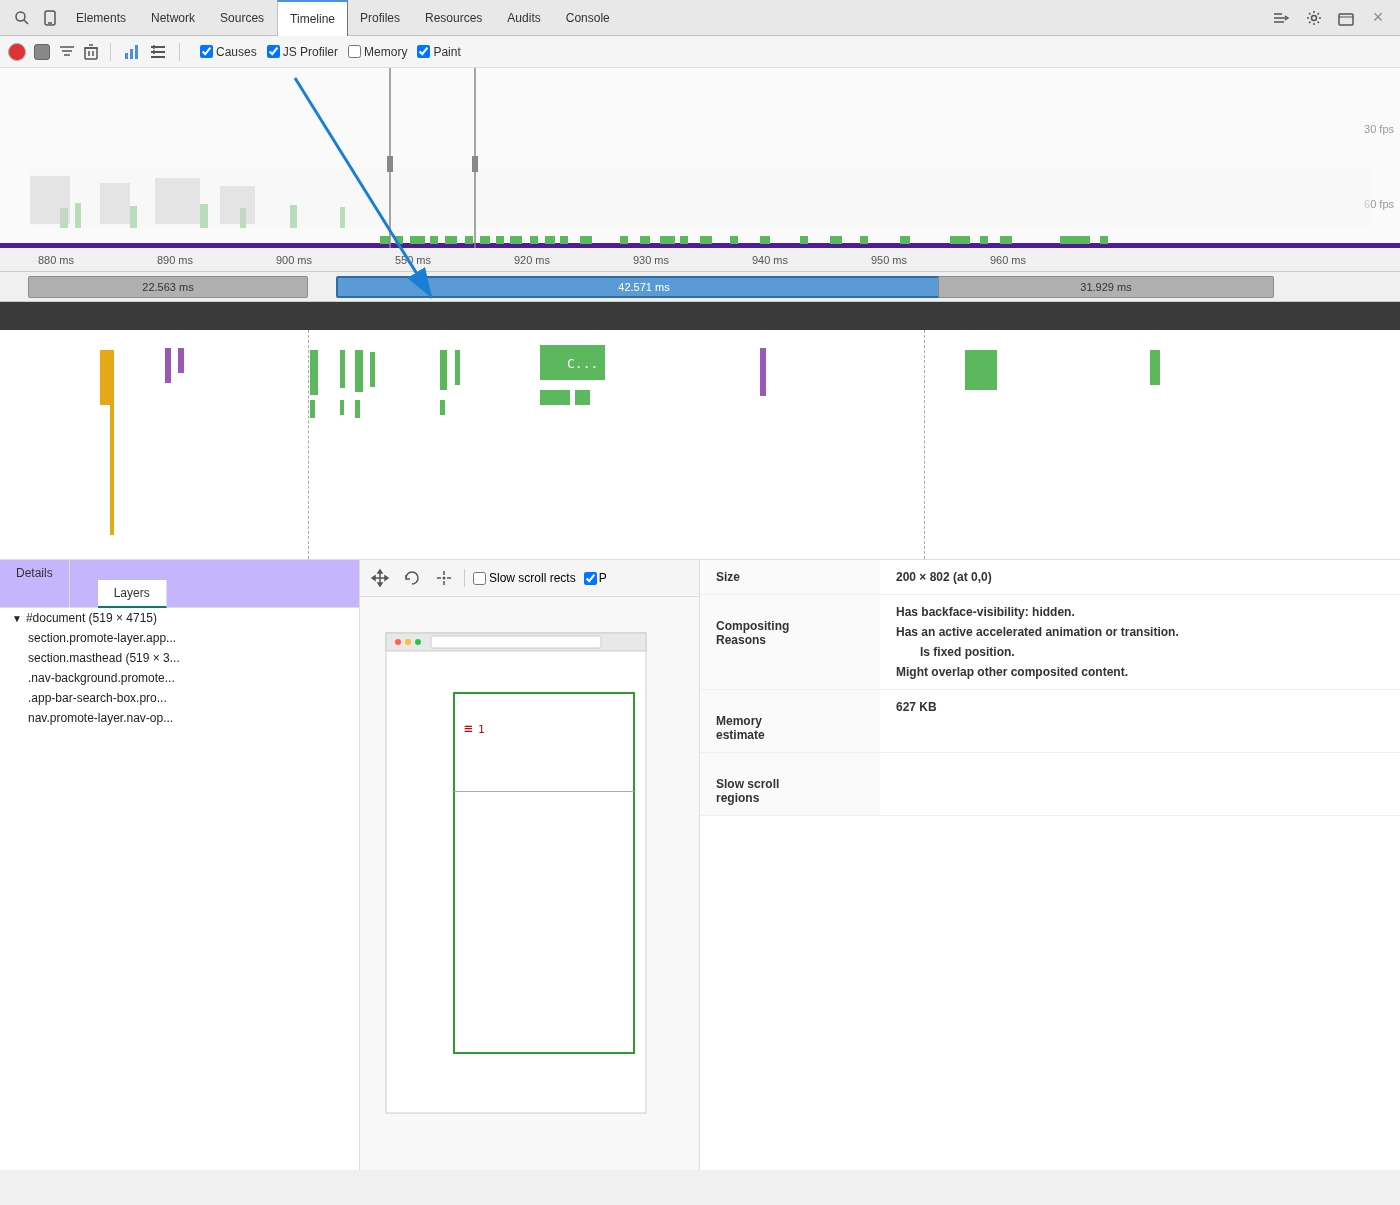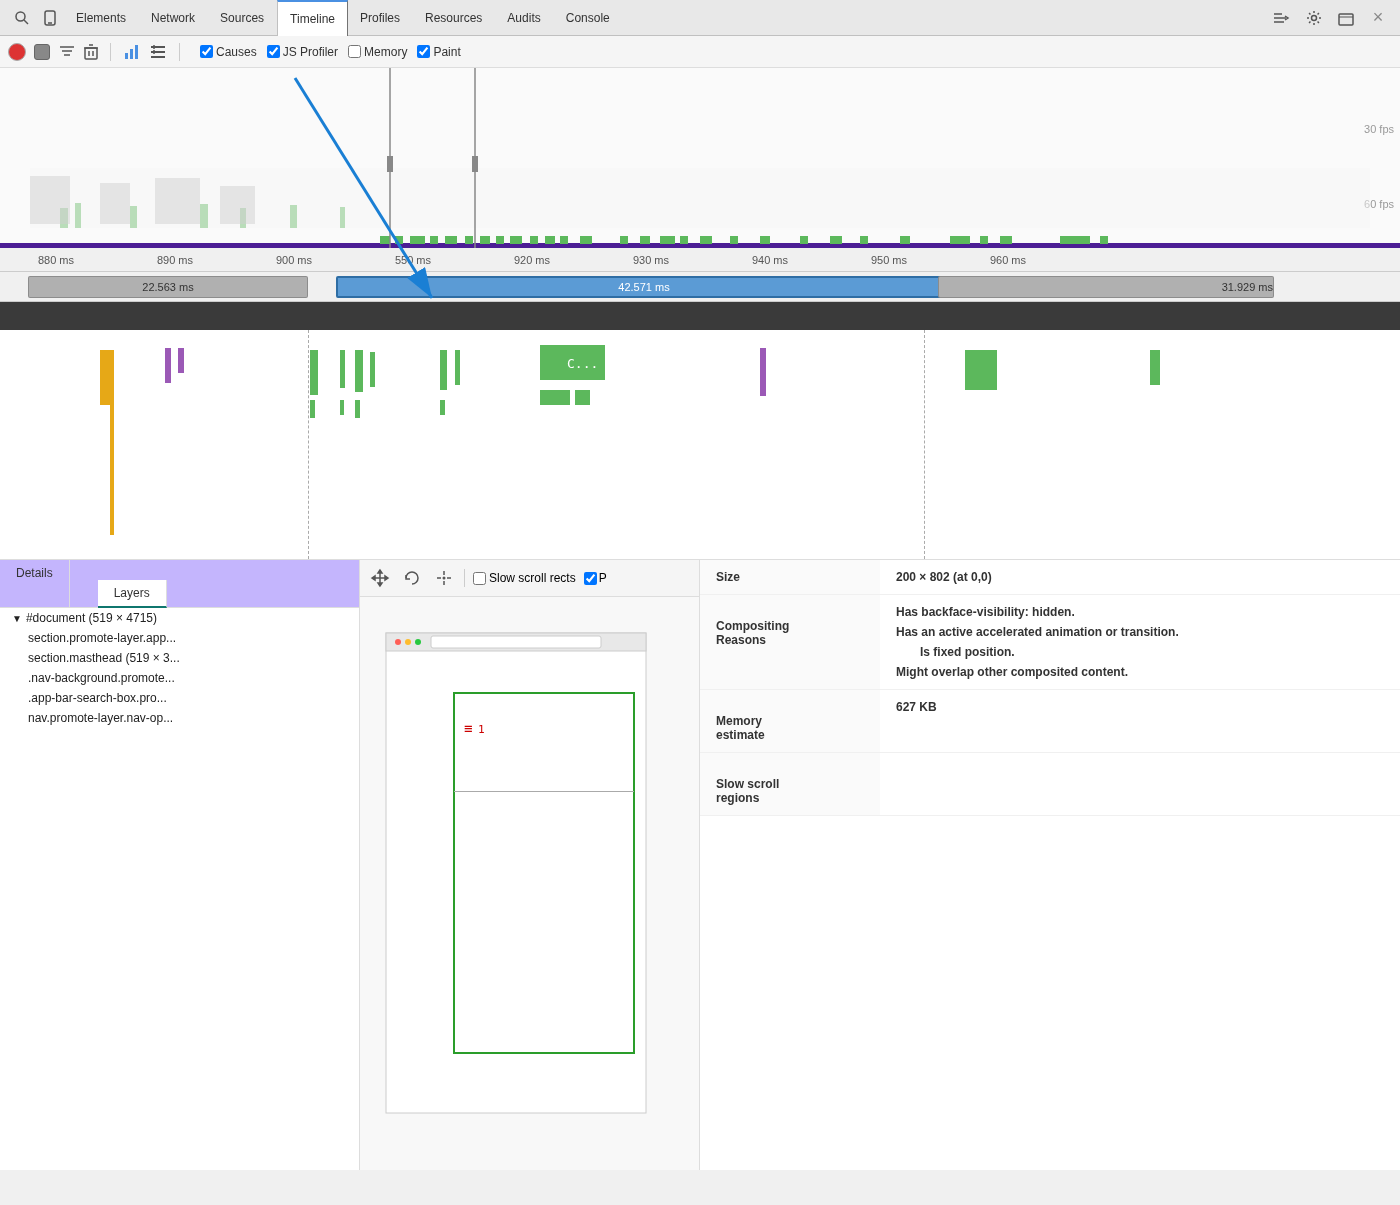--- a/index.html
+++ b/index.html
@@ -419,21 +419,21 @@
   <span class="time-tick" style="left:72%;">960 ms</span>
 </div>
 
 <div class="frame-bars">
   <div class="frame-bar grey" style="left:2%; width:20%;">
     <span>22.563 ms</span>
   </div>
   <div class="frame-bar blue-sel" style="left:22%; width:44%;margin-left:28px;">
     <span>42.571 ms</span>
   </div>
-  <div class="frame-bar grey" style="left:67%; width:24%;justify-content:flex-end;">
+  <div class="frame-bar grey" style="left:67%; width:24%;">
     <span>31.929 ms</span>
   </div>
 </div>
 
 <div class="dark-band"></div>
 
 <div class="events-area">
 
   <div class="v-dashed" style="left:22%;"></div>
   <div class="v-dashed" style="left:66%;"></div>

